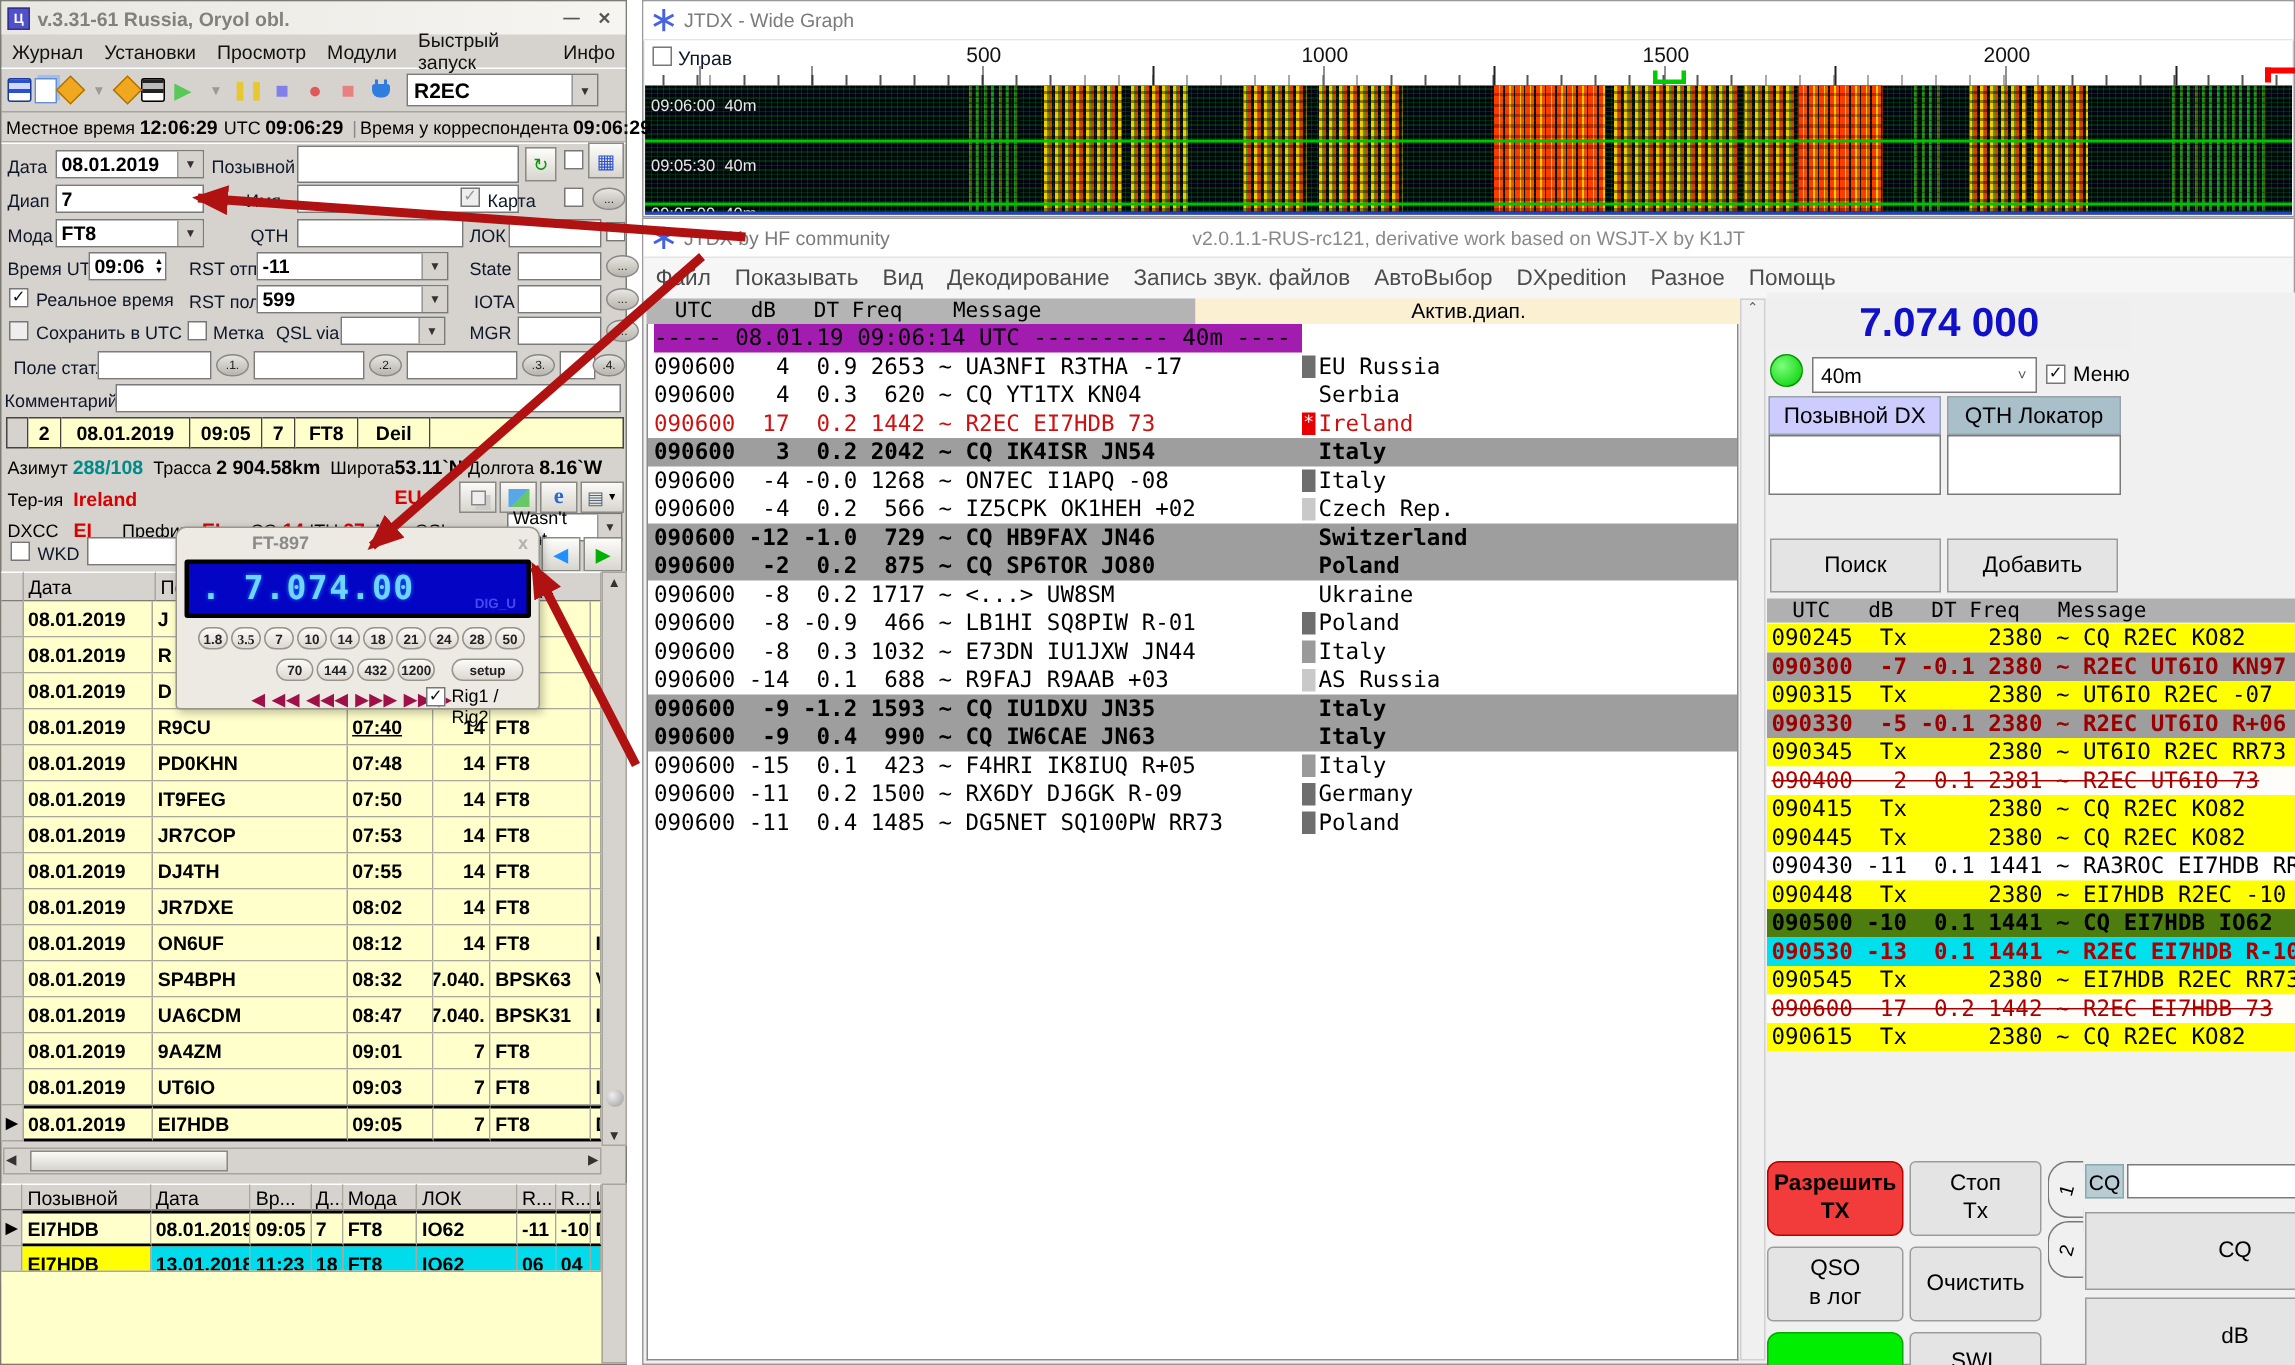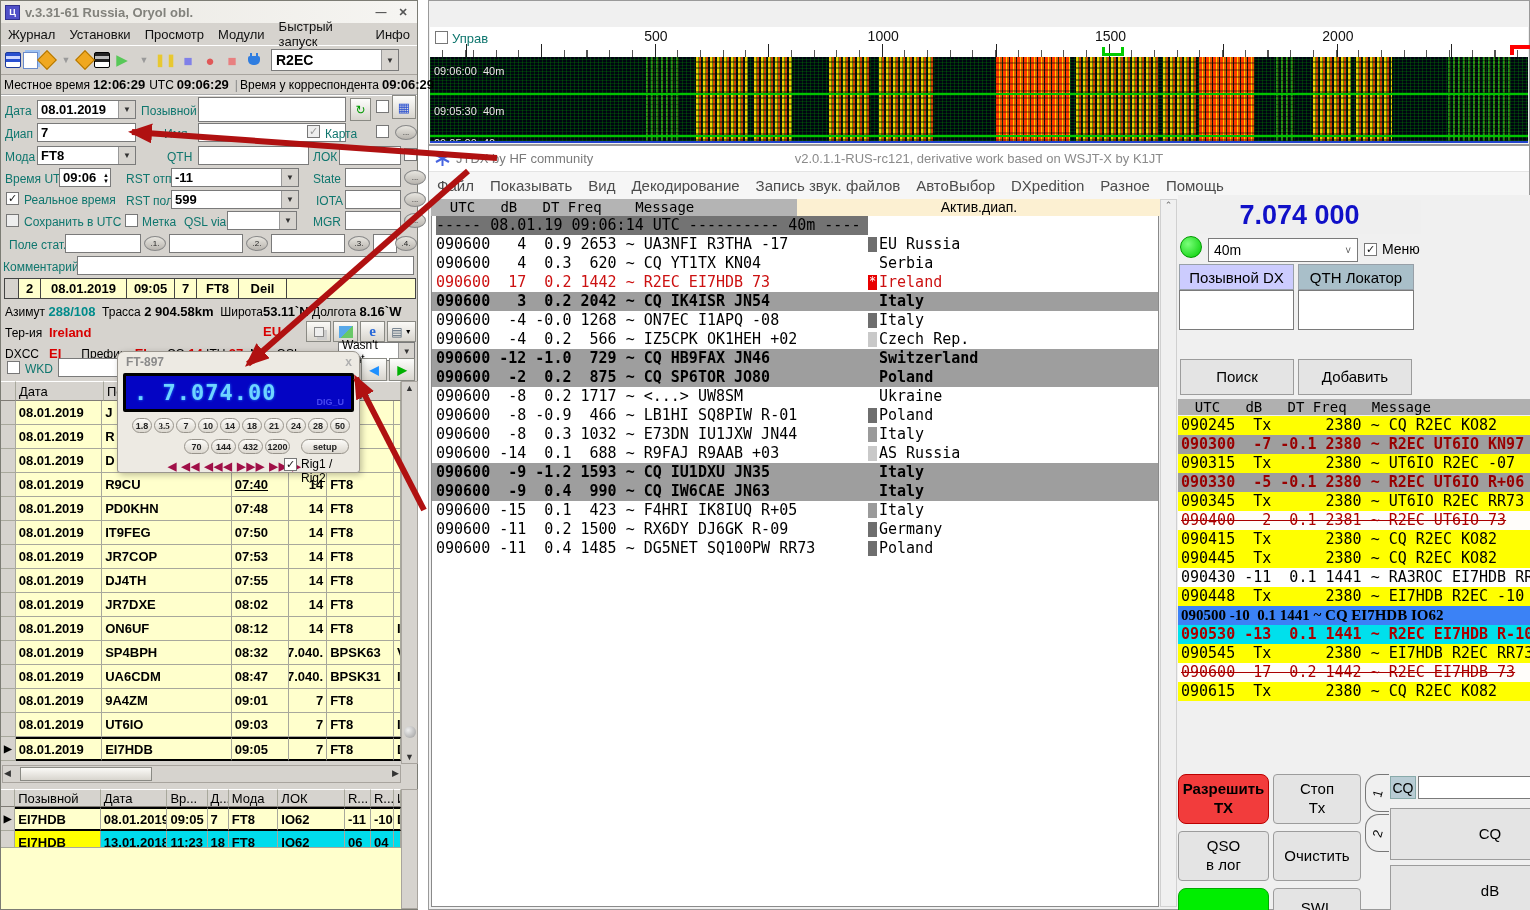--- a/index.html
+++ b/index.html
@@ -1,18 +1,18 @@
 <!DOCTYPE html>
 <html><head>
 <meta charset="utf-8">
 <style>
   * { margin:0; padding:0; box-sizing:border-box; }
   html,body { width:1530px; height:910px; overflow:hidden; background:#ffffff;
               font-family:"Liberation Sans", sans-serif; }
-  .abs { position:absolute; }
+  .abs { position:absolute;padding-left:42px; }
   .mono { font-family:"DejaVu Sans Mono", monospace; white-space:pre; }
   .win { position:absolute; border:1px solid #9a9a9a; background:#f0f0f0; }
 
   
   .jtitle { height:26px; background:#ffffff; display:flex; align-items:center;
             color:#7b7b7b; font-size:13px; padding-left:6px; border-bottom:1px solid #e4e4e4; }
   .jtitle .ver { position:absolute; left:0; right:0; text-align:center; color:#8a8a8a; }
   .star-icon { width:15px; height:15px; margin-right:6px; }
   .jmenu { height:27px; display:flex; align-items:center; background:#f6f6f6; }
   .jmenu span { padding:0 8px; color:#4c4c4c; font-size:15px; }
@@ -57,36 +57,36 @@
   .drow { position:relative; height:19px; font-size:15px; line-height:19px; }
   .drow .dtext { position:absolute; left:4px; }
   .drow .dcountry { position:absolute; left:447px; }
   .drow .dmark { position:absolute; left:436px; top:2px; width:9px; height:15px;
                  font-size:12px; line-height:13px; color:#fff; text-align:center; }
   .m-dark { background:#6e6e6e; } .m-mid { background:#9a9a9a; } .m-light { background:#c9c9c9; }
   .m-red  { background:#e80000; } .m-none { background:transparent; }
   .drow.cq { background:#9e9e9e; font-weight:bold; }
   .drow.strike { text-decoration:line-through; }
   .drow.strike-red { color:#cc1111; text-decoration:line-through; }
-  .drow.bandline .dtext { background:#737373; padding-right:8px; }
+  .drow.bandline .dtext { background:#a21caf; padding-right:8px; }
 
   
   #rpanel { position:absolute; left:749px; top:49px; width:353px; bottom:0; background:#f0f0f0; }
   #rp-freq { position:absolute; left:0; top:5px; width:243px; height:34px; background:#efefef;
              color:#1010c8; font-size:27px; font-weight:bold; text-align:center; }
   .rp-box { position:absolute; background:#fff; border:1px solid #7a7a7a; }
   .rp-head { position:absolute; height:26px; font-size:15px; display:flex; align-items:center;
              justify-content:center; border:1px solid #98a0a8; }
   .btn { position:absolute; background:#e4e4e4; border:1px solid #9c9c9c; display:flex;
          align-items:center; justify-content:center; text-align:center; font-size:15px;
          white-space:pre-line; line-height:1.25; }
   .rrow { position:relative; height:19px; font-size:15px; line-height:19px; padding-left:3px; }
   .rrow.tx { background:#ffff00; }
   .rrow.rx-gray { background:#9e9e9e; color:#990000; font-weight:bold; }
-  .rrow.cyan { background:#3b82f6; font-weight:bold;font-family:Liberation Serif, serif; }
+  .rrow.cyan { background:#4d7c0f; font-weight:bold; }
   .rrow.cyan-red { background:#00e0ec; color:#aa0000; font-weight:bold; }
   .rrow.plain { background:#fff; }
   .rrow.strike { background:#fffdfa; color:#aa0000; text-decoration:line-through; }
   .tab { position:absolute; width:24px; background:#f0f0f0; border:1px solid #777;
          border-right:none; border-radius:14px 0 0 14px; display:flex; align-items:center;
          justify-content:center; font-size:13px; }
   .tab span { transform:rotate(-75deg); display:block; }
 
   
   #logger { left:0; top:0; width:418px; height:910px; background:#d6d3ce; border:1px solid #7c7c74; z-index:10; }
@@ -119,21 +119,21 @@
   .ti.plug::before { content:""; width:12px; height:9px; background:#2f7de0; border-radius:2px 2px 5px 5px; }
   .ti.plug::after { content:""; position:absolute; top:3px; width:8px; height:4px;
         background:repeating-linear-gradient(90deg,#2f7de0 0 2px,transparent 2px 6px); }
   #lg-call { margin-left:6px; width:128px; height:22px; background:#fff; border:1px solid #7a7a7a;
              display:flex; align-items:center; font-weight:bold; font-size:14px; padding-left:4px; }
   .darr { margin-left:auto; width:17px; height:100%; background:#d6d3ce; border-left:1px solid #999;
           display:flex; align-items:center; justify-content:center; font-size:8px; color:#333; }
   #lg-time { height:21px; border-bottom:2px groove #fff; display:flex; align-items:center;
              font-size:12px; padding:0 3px; white-space:nowrap; }
   #lg-time b { font-size:13px; margin:0 4px 0 3px; }
-  .fld-label { position:absolute; font-size:12px; color:#0f766e; }
+  .fld-label { position:absolute; font-size:12px; color:#0f172a; }
   .fld { position:absolute; height:19px; background:#fff; border:1px solid #7a7a7a;
          font-size:13px; font-weight:bold; display:flex; align-items:center; padding-left:3px; }
   .cb { position:absolute; width:13px; height:13px; background:#fff; border:1px solid #777;
         font-size:11px; line-height:11px; text-align:center; color:#111; }
   .cb.gray { color:#999; background:#eee; }
   .oval { position:absolute; width:22px; height:15px; border-radius:50%;
           background:linear-gradient(#e8e6e0,#b8b4ae); border:1px solid #888;
           font-size:8px; display:flex; align-items:center; justify-content:center; color:#222; }
   .sqbtn { position:absolute; background:linear-gradient(#fdfdfb,#d8d5ce); border:1px solid #8a8a84;
            display:flex; align-items:center; justify-content:center; font-size:12px; }
@@ -178,20 +178,30 @@
                color:#a01048; letter-spacing:1px; white-space:pre; }
   #ft-x { position:absolute; right:7px; top:3px; color:#b0b0b0; font-size:12px; font-weight:bold; }
 
   
   #arrows { position:absolute; left:0; top:0; width:1530px; height:910px; z-index:30; pointer-events:none; }
 </style>
 </head>
 <body>
 
 <div class="win" id="widegraph" style="left:428px; top:0; width:1102px; height:145px;">
+  <div class="jtitle">
+    <svg class="star-icon" viewBox="0 0 15 15">
+      <g stroke="#4664e0" stroke-width="2">
+          <line x1="7.5" y1="0" x2="7.5" y2="15"></line>
+      <line x1="1" y1="4" x2="14" y2="11"></line>
+          <line x1="1" y1="11" x2="14" y2="4"></line>
+        </g>
+    </svg>
+    <span>JTDX - Wide Graph</span>
+  </div>
   <div id="wg-scale">
     <span class="cb" style="left:5px; top:4px;"></span>
     <span class="fld-label" style="left:22px; top:4px; font-size:13px;">Управ</span>
     <div id="wg-nums">
         <span class="wg-num" style="left: 202.85px;">500</span>
         <span class="wg-num" style="left: 430.2px;">1000</span>
         <span class="wg-num" style="left: 657.55px;">1500</span>
         <span class="wg-num" style="left: 884.9px;">2000</span>
       </div>
     <div id="wg-ticks"></div>

